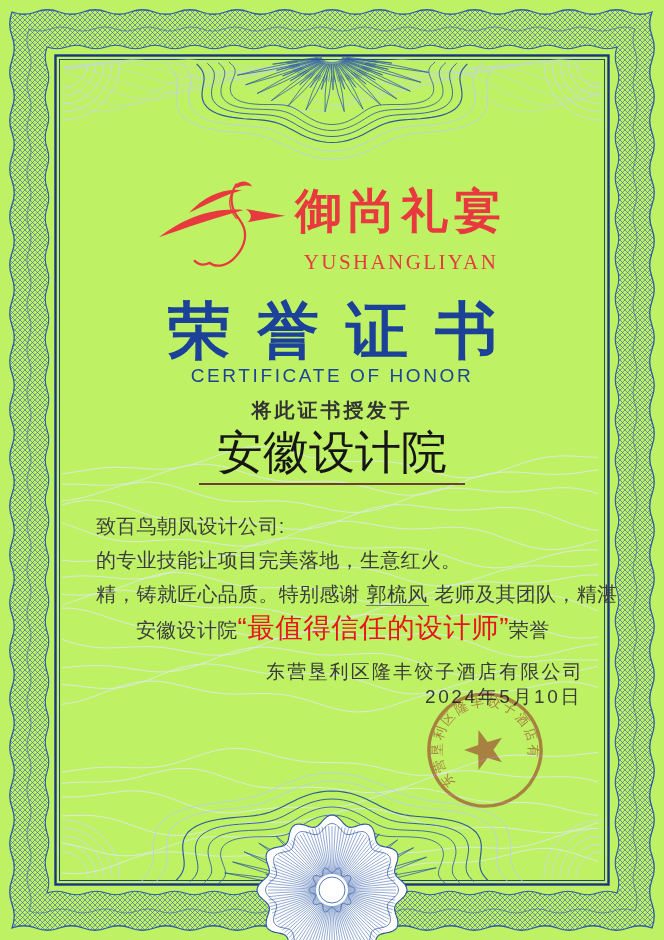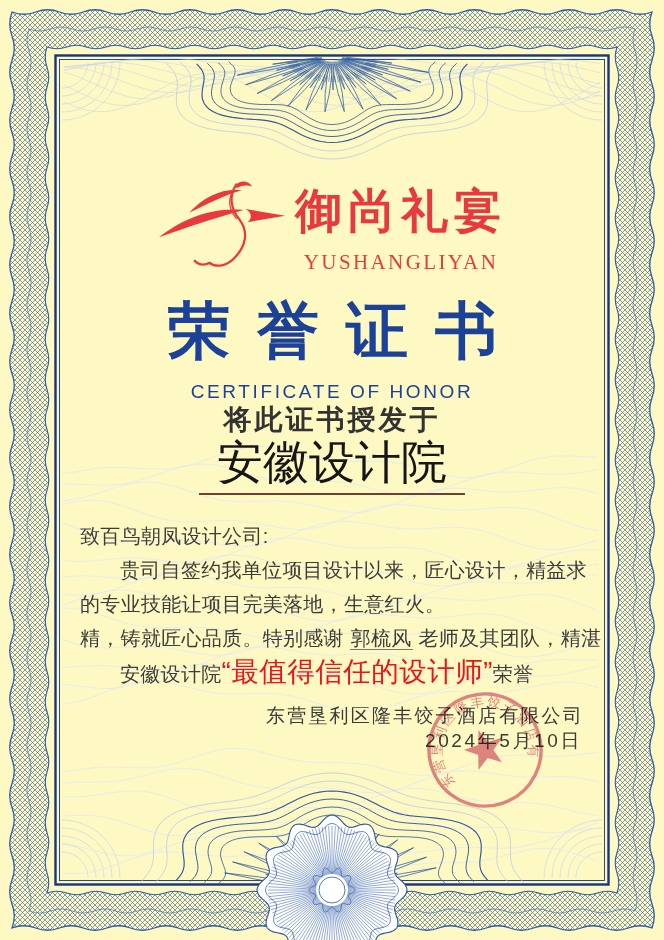--- a/index.html
+++ b/index.html
@@ -1,38 +1,38 @@
 <!DOCTYPE html>
 <html><head>
 <meta charset="utf-8">
 <style>
   html,body{margin:0;padding:0;background:#ffffff;}
   body{width:664px;height:940px;overflow:hidden;}
-  .cert{position:relative;width:664px;height:940px;background:#fef9c3;
+  .cert{position:relative;width:664px;height:940px;background:#bef264;
         font-family:"Liberation Sans",sans-serif;}
   #deco{position:absolute;left:0;top:0;z-index:0;}
   .content{position:absolute;left:0;top:0;width:664px;height:940px;z-index:1;text-align:center;}
 
   .logo-row{margin-top:176px;display:flex;justify-content:center;align-items:center;gap:6px;}
   .bird{width:132px;height:92px;flex:none;}
   .brand-col{text-align:center;margin-top:10px;}
   .brand-cn{font-size:47px;font-weight:600;color:#e83a3e;letter-spacing:6px;line-height:1.05;white-space:nowrap;}
   .brand-en{font-family:"Liberation Serif",serif;font-size:21px;letter-spacing:2.4px;color:#e83a3e;margin-top:15px;}
 
   .title-cn{margin:24px 0 0;font-size:62px;line-height:64px;font-weight:700;color:#1c4199;
             letter-spacing:27px;transform:translateX(14px);white-space:nowrap;}
-  .title-en{margin-top:18px;font-size:19px;line-height:22px;letter-spacing:2.6px;color:#1c4199;font-weight:500;}
-
-  .lead{margin-top:2px;font-size:28px;line-height:30px;font-weight:700;color:#333;letter-spacing:3px;}
+  .title-en{margin-top:2px;font-size:19px;line-height:22px;letter-spacing:2.6px;color:#1c4199;font-weight:500;}
+
+  .lead{margin-top:8px;font-size:20px;line-height:30px;font-weight:700;color:#333;letter-spacing:3px;}
   .recipient{display:inline-block;font-family:cursive;font-size:46px;line-height:56px;
              color:#161616;padding:0 18px 2px;border-bottom:2px solid #6b4136;}
 
   .body-block{width:504px;margin:24px auto 0;text-align:left;font-size:20px;line-height:34px;
               color:#3c3c3c;letter-spacing:.3px;}
-  .body-line{white-space:nowrap;}
+  .body-line{white-space:nowrap;margin-left:16px;}
   .body-line.indent{padding-left:40px;}
   .u{border-bottom:1px solid #777;padding:0 1px;}
   .hl{color:#e8151c;font-weight:400;font-size:27.5px;letter-spacing:.5px;}
 
   .sig{width:504px;margin:12px auto 0;text-align:right;font-size:19px;line-height:25px;color:#3a3a3a;}
   .sig-company{letter-spacing:2.2px;}
   .sig-date{letter-spacing:2.6px;padding-right:2px;}
 
   #stamp{position:absolute;left:395px;top:660px;z-index:2;mix-blend-mode:multiply;opacity:.66;}
 </style>
@@ -399,21 +399,20 @@
     <div class="title-cn">荣誉证书</div>
     <div class="title-en">CERTIFICATE OF HONOR</div>
 
     <div class="lead">将此证书授发于</div>
     <div>
       <span class="recipient">安徽设计院</span>
     </div>
 
     <div class="body-block" id="body-block">
         <div class="body-line"><span>致百鸟朝凤设计公司:</span></div>
-        <div class="body-line indent"><span>贵司自签约我单位项目设计以来，匠心设计，精益求</span></div>
         <div class="body-line"><span>的专业技能让项目完美落地，生意红火。</span></div>
         <div class="body-line"><span>精，铸就匠心品质。特别感谢 </span><span class="u">郭梳风</span><span> 老师及其团队，精湛</span></div>
         <div class="body-line indent"><span>安徽设计院</span><span class="hl">“最值得信任的设计师”</span><span>荣誉</span></div>
       </div>
 
     <div class="sig">
       <div class="sig-company">东营垦利区隆丰饺子酒店有限公司</div>
       <div class="sig-date">2024年5月10日</div>
     </div>
 

